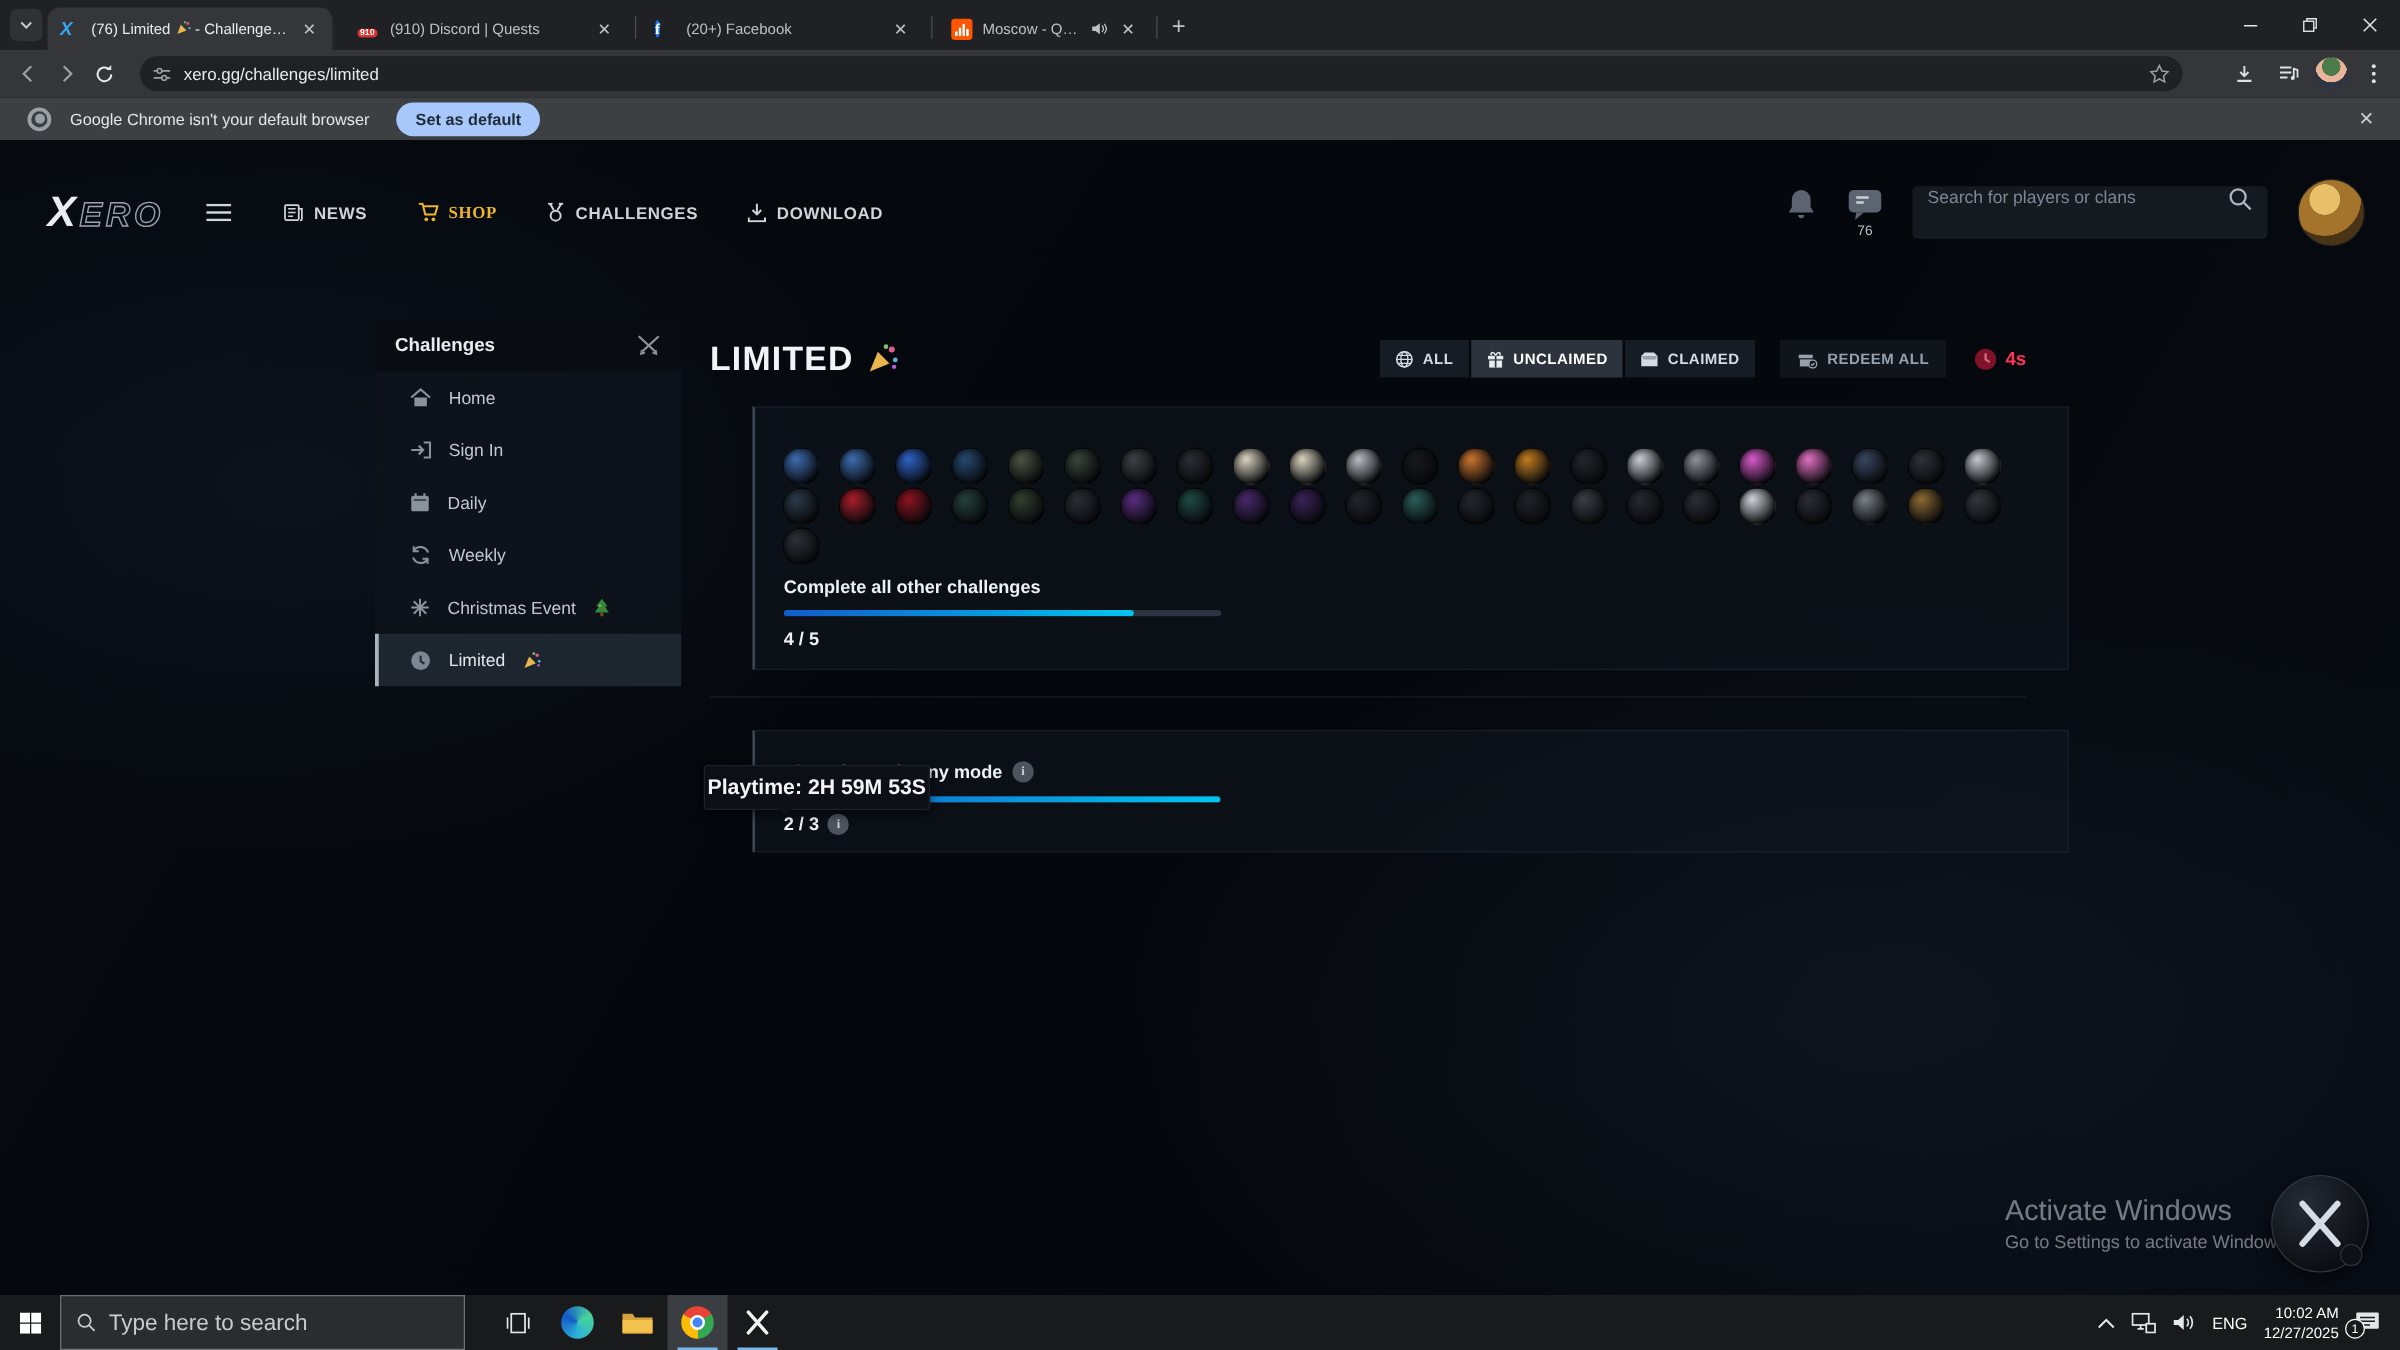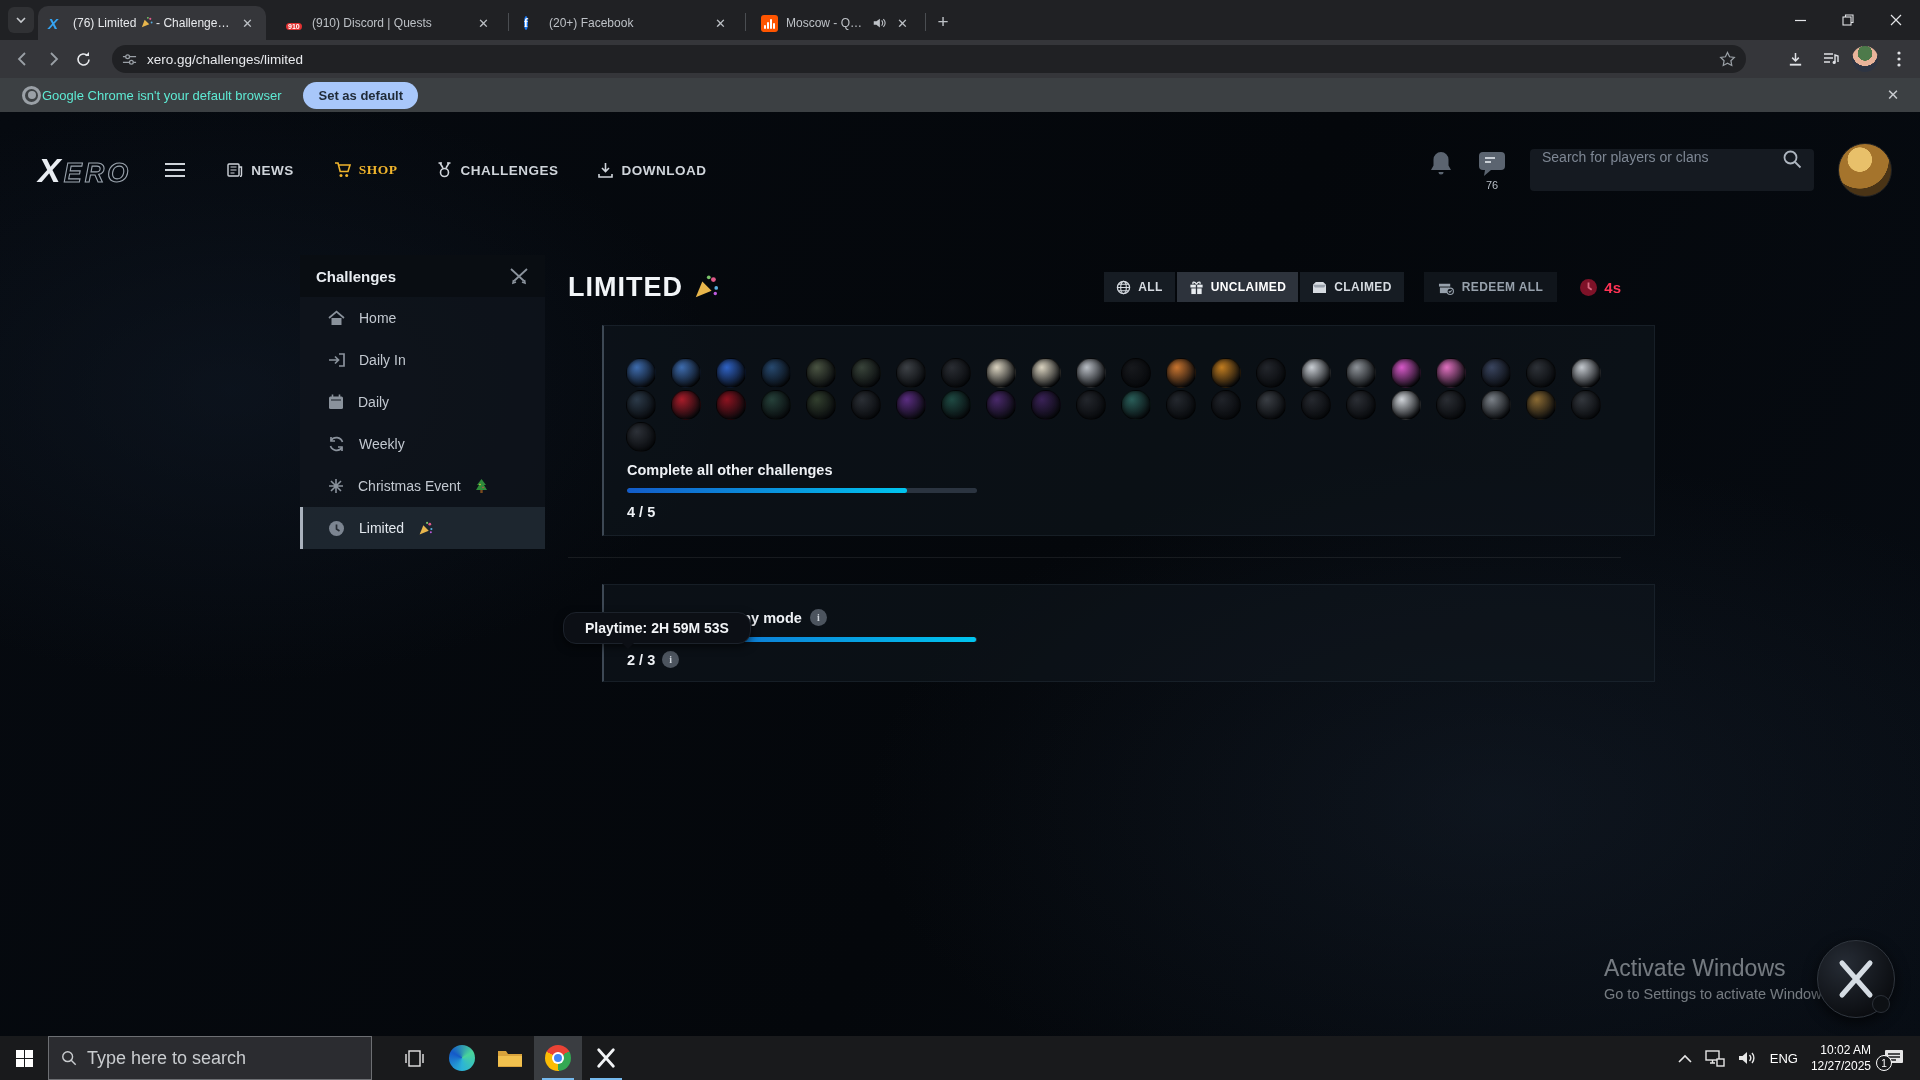--- a/index.html
+++ b/index.html
@@ -27,21 +27,21 @@
   .toolbar { position:absolute; left:0; top:40px; width:1920px; height:38px; background:#35363a; display:flex; align-items:center; }
   .nav-ico { width:30px; height:30px; display:flex; align-items:center; justify-content:center; }
   .urlbar { position:absolute; left:112px; top:5px; width:1634px; height:28px; border-radius:14px; background:#202124; display:flex; align-items:center; padding:0 10px; gap:10px;justify-content:flex-end; }
   .urlbar .url { color:#e8eaed; font-size:13.5px; flex:1; }
   .toolbar-right { position:absolute; right:6px; top:0; height:38px; display:flex; align-items:center; gap:6px; }
   .avatar-sm { width:26px; height:26px; border-radius:50%; background:radial-gradient(circle at 50% 28%,#4d7a4a 0 32%,#e8b49a 33% 55%,#2d3442 56%); }
 
   .notifbar { position:absolute; left:0; top:78px; width:1920px; height:34px; background:#3c4043; display:flex; align-items:center; }
   .chrome-glyph { width:19px; height:19px; border-radius:50%; border:3px solid #9aa0a6; position:relative; margin-left:22px; }
   .chrome-glyph::after { content:""; position:absolute; left:2.5px; top:2.5px; width:8px; height:8px; border-radius:50%; background:#9aa0a6; }
-  .notif-text { color:#5eead4; font-size:13px; margin-left:1px; }
+  .notif-text { color:#e5e5e5; font-size:13px; margin-left:15px; }
   .set-default { margin-left:22px; background:#a8c7fa; color:#1f2a37; font-size:13px; font-weight:bold; padding:6px 15px; border-radius:16px; }
   .notif-close { position:absolute; right:14px; top:4px; width:26px; height:26px; display:flex; align-items:center; justify-content:center; color:#c8cbcf; font-size:15px; }
 
   
   .site { position:absolute; left:0; top:112px; width:1920px; height:924px; background:
       radial-gradient(900px 500px at 78% 75%, rgba(30,42,58,.35), transparent 70%),
       radial-gradient(700px 420px at 12% 30%, rgba(18,28,42,.5), transparent 70%),
       linear-gradient(120deg,#060a10 0%, #04070b 55%, #070c13 100%);
       overflow:hidden; }
   .site-nav { position:absolute; left:0; top:0; width:1920px; height:116px; display:flex; align-items:center; }
@@ -82,21 +82,21 @@
   .hr-div { position:absolute; left:568px; top:445px; width:1053px; height:1px; background:rgba(255,255,255,.08); }
 
   .ricon-row { position:absolute; left:22px; display:flex; gap:15px; }
   .ricon { width:30px; height:30px; border-radius:50%; border:1px solid rgba(0,0,0,.65); box-shadow:inset 0 0 5px rgba(0,0,0,.6); flex:0 0 auto; }
   .challenge-name { position:absolute; left:23px; color:#eef1f5; font-size:14.5px; font-weight:bold; display:flex; align-items:center; gap:8px; }
   .pbar { position:absolute; left:23px; width:350px; height:5px; border-radius:3px; background:#2b3440; overflow:hidden; }
   .pfill { height:100%; border-radius:3px; background:linear-gradient(90deg,#135cc9,#00c5ef); }
   .pcount { position:absolute; left:23px; color:#eef1f5; font-size:14.5px; font-weight:bold; display:flex; align-items:center; gap:7px; }
   .info-dot { width:17px; height:17px; border-radius:50%; background:#4c545e; color:#cdd3da; font-size:10px; font-weight:bold; font-family:"Liberation Serif",serif; display:flex; align-items:center; justify-content:center; }
 
-  .tooltip { position:absolute; left:563px; top:500px; background:#0c0f15; border:1px solid #1c222b; color:#f2f4f7; font-size:14px; font-weight:bold; padding:7px 21px; border-radius:13px; box-shadow:0 3px 8px rgba(0,0,0,.6); z-index:5; }
+  .tooltip { position:absolute; left:563px; top:500px; background:#0c0f15; border:1px solid #1c222b; color:#f2f4f7; font-size:17px; font-weight:bold; padding:7px 2px; border-radius:3px; box-shadow:0 3px 8px rgba(0,0,0,.6); z-index:5; }
   .tooltip::after { content:""; position:absolute; left:58px; bottom:-6px; border-left:6px solid transparent; border-right:6px solid transparent; border-top:6px solid #0c0f15; }
 
   .watermark { position:absolute; left:1604px; top:843px; color:rgba(235,240,245,.48); }
   .watermark .w1 { font-size:23px; font-weight:400; }
   .watermark .w2 { font-size:14.5px; margin-top:4px; }
   .fab { position:absolute; left:1817px; top:828px; width:78px; height:78px; border-radius:50%; background:radial-gradient(circle at 35% 30%,#262c35,#0b0d11 75%); border:1px solid #30363e; box-shadow:0 4px 14px rgba(0,0,0,.7); display:flex; align-items:center; justify-content:center; }
   .fab .notch { position:absolute; right:4px; bottom:4px; width:18px; height:18px; border-radius:50%; background:#0d1014; border:1px solid #2b3038; }
 
   
   .taskbar { position:absolute; left:0; top:1036px; width:1920px; height:44px; background:#191a1c; display:flex; align-items:center; }
@@ -340,21 +340,21 @@
             <path d="M1 8l7.5-6.5L16 8" fill="none" stroke="#8a929c" stroke-width="1.7"></path>
             <path d="M3.5 8v7h10V8" fill="#8a929c"></path>
           </svg>
         <span>Home</span>
       </div>
       <div class="sb-item">
         <svg class="ico" width="17" height="16" viewBox="0 0 17 16">
             <path d="M1 8h9M7 4.5L10.5 8 7 11.5" fill="none" stroke="#8a929c" stroke-width="1.7"></path>
             <path d="M11 2h5v12h-5" fill="none" stroke="#8a929c" stroke-width="1.7"></path>
           </svg>
-        <span>Daily In</span>
+        <span>Sign In</span>
       </div>
       <div class="sb-item">
         <svg class="ico" width="16" height="16" viewBox="0 0 16 16">
             <rect x="1" y="2.5" width="14" height="12.5" rx="1.5" fill="#8a929c"></rect>
             <path d="M4.5 0.5v3M11.5 0.5v3" stroke="#8a929c" stroke-width="1.6"></path>
             <path d="M3 6h10" stroke="#2a313a" stroke-width="1.2"></path>
           </svg>
         <span>Daily</span>
       </div>
       <div class="sb-item">

